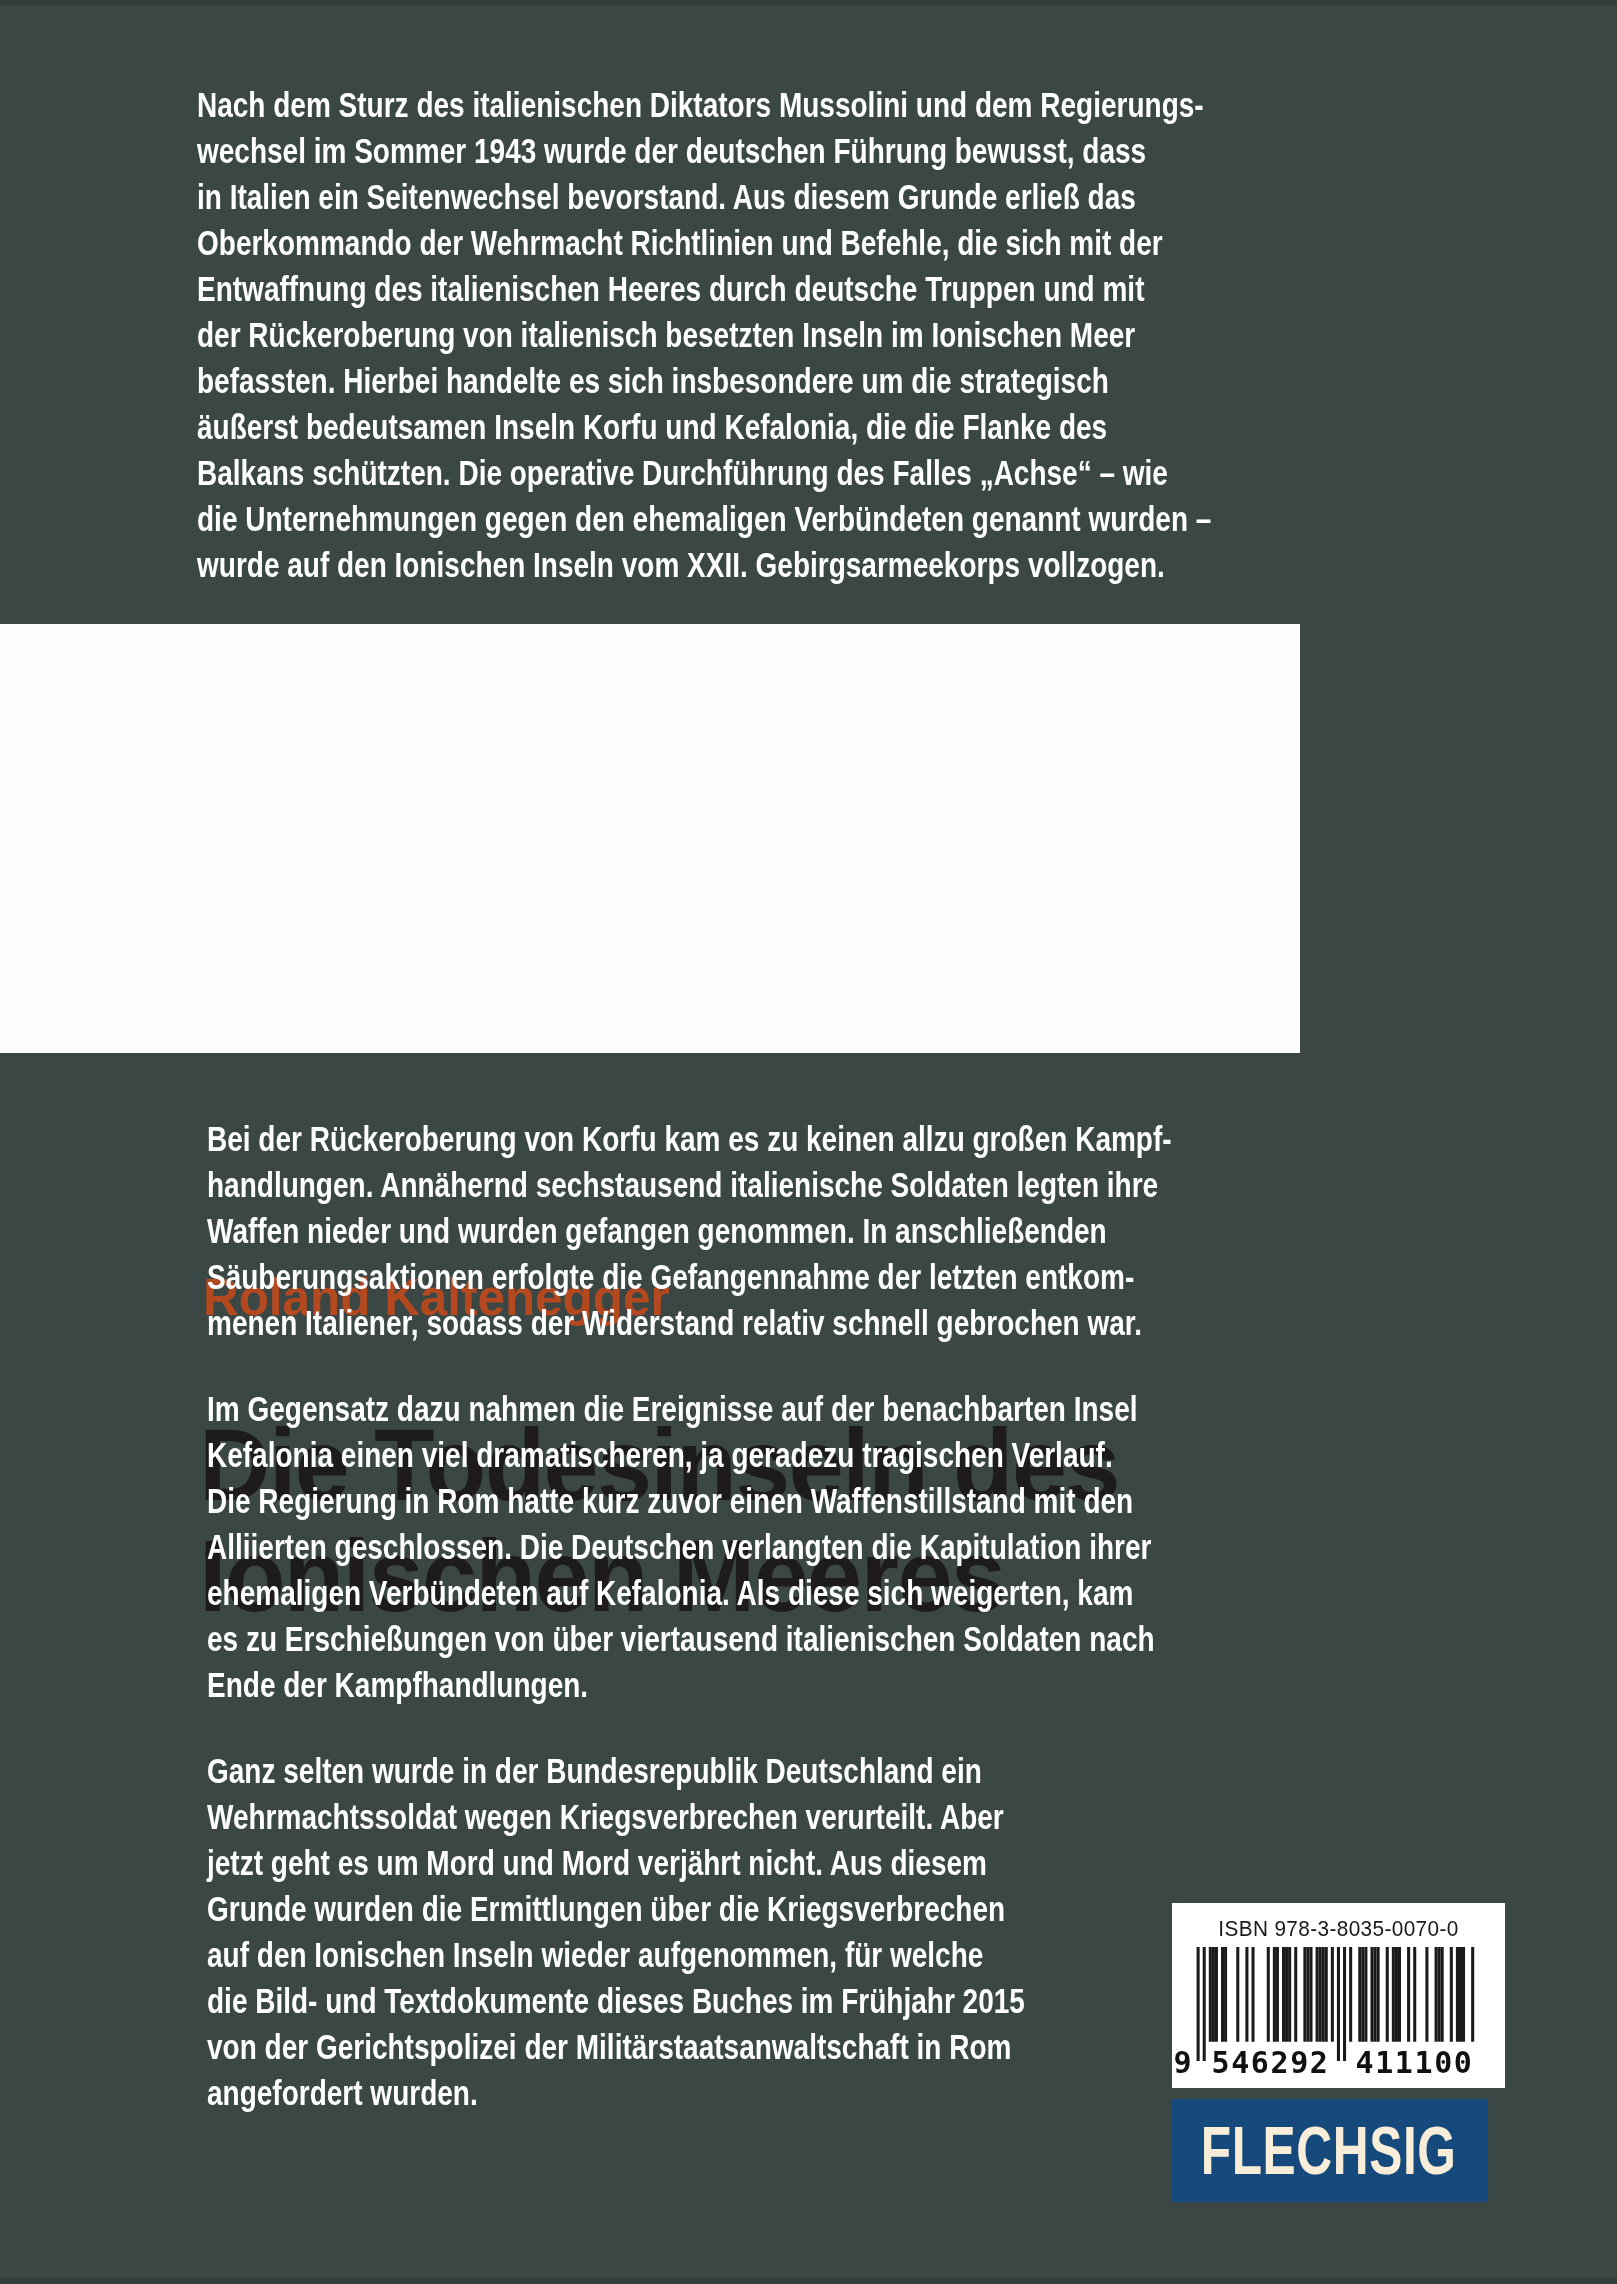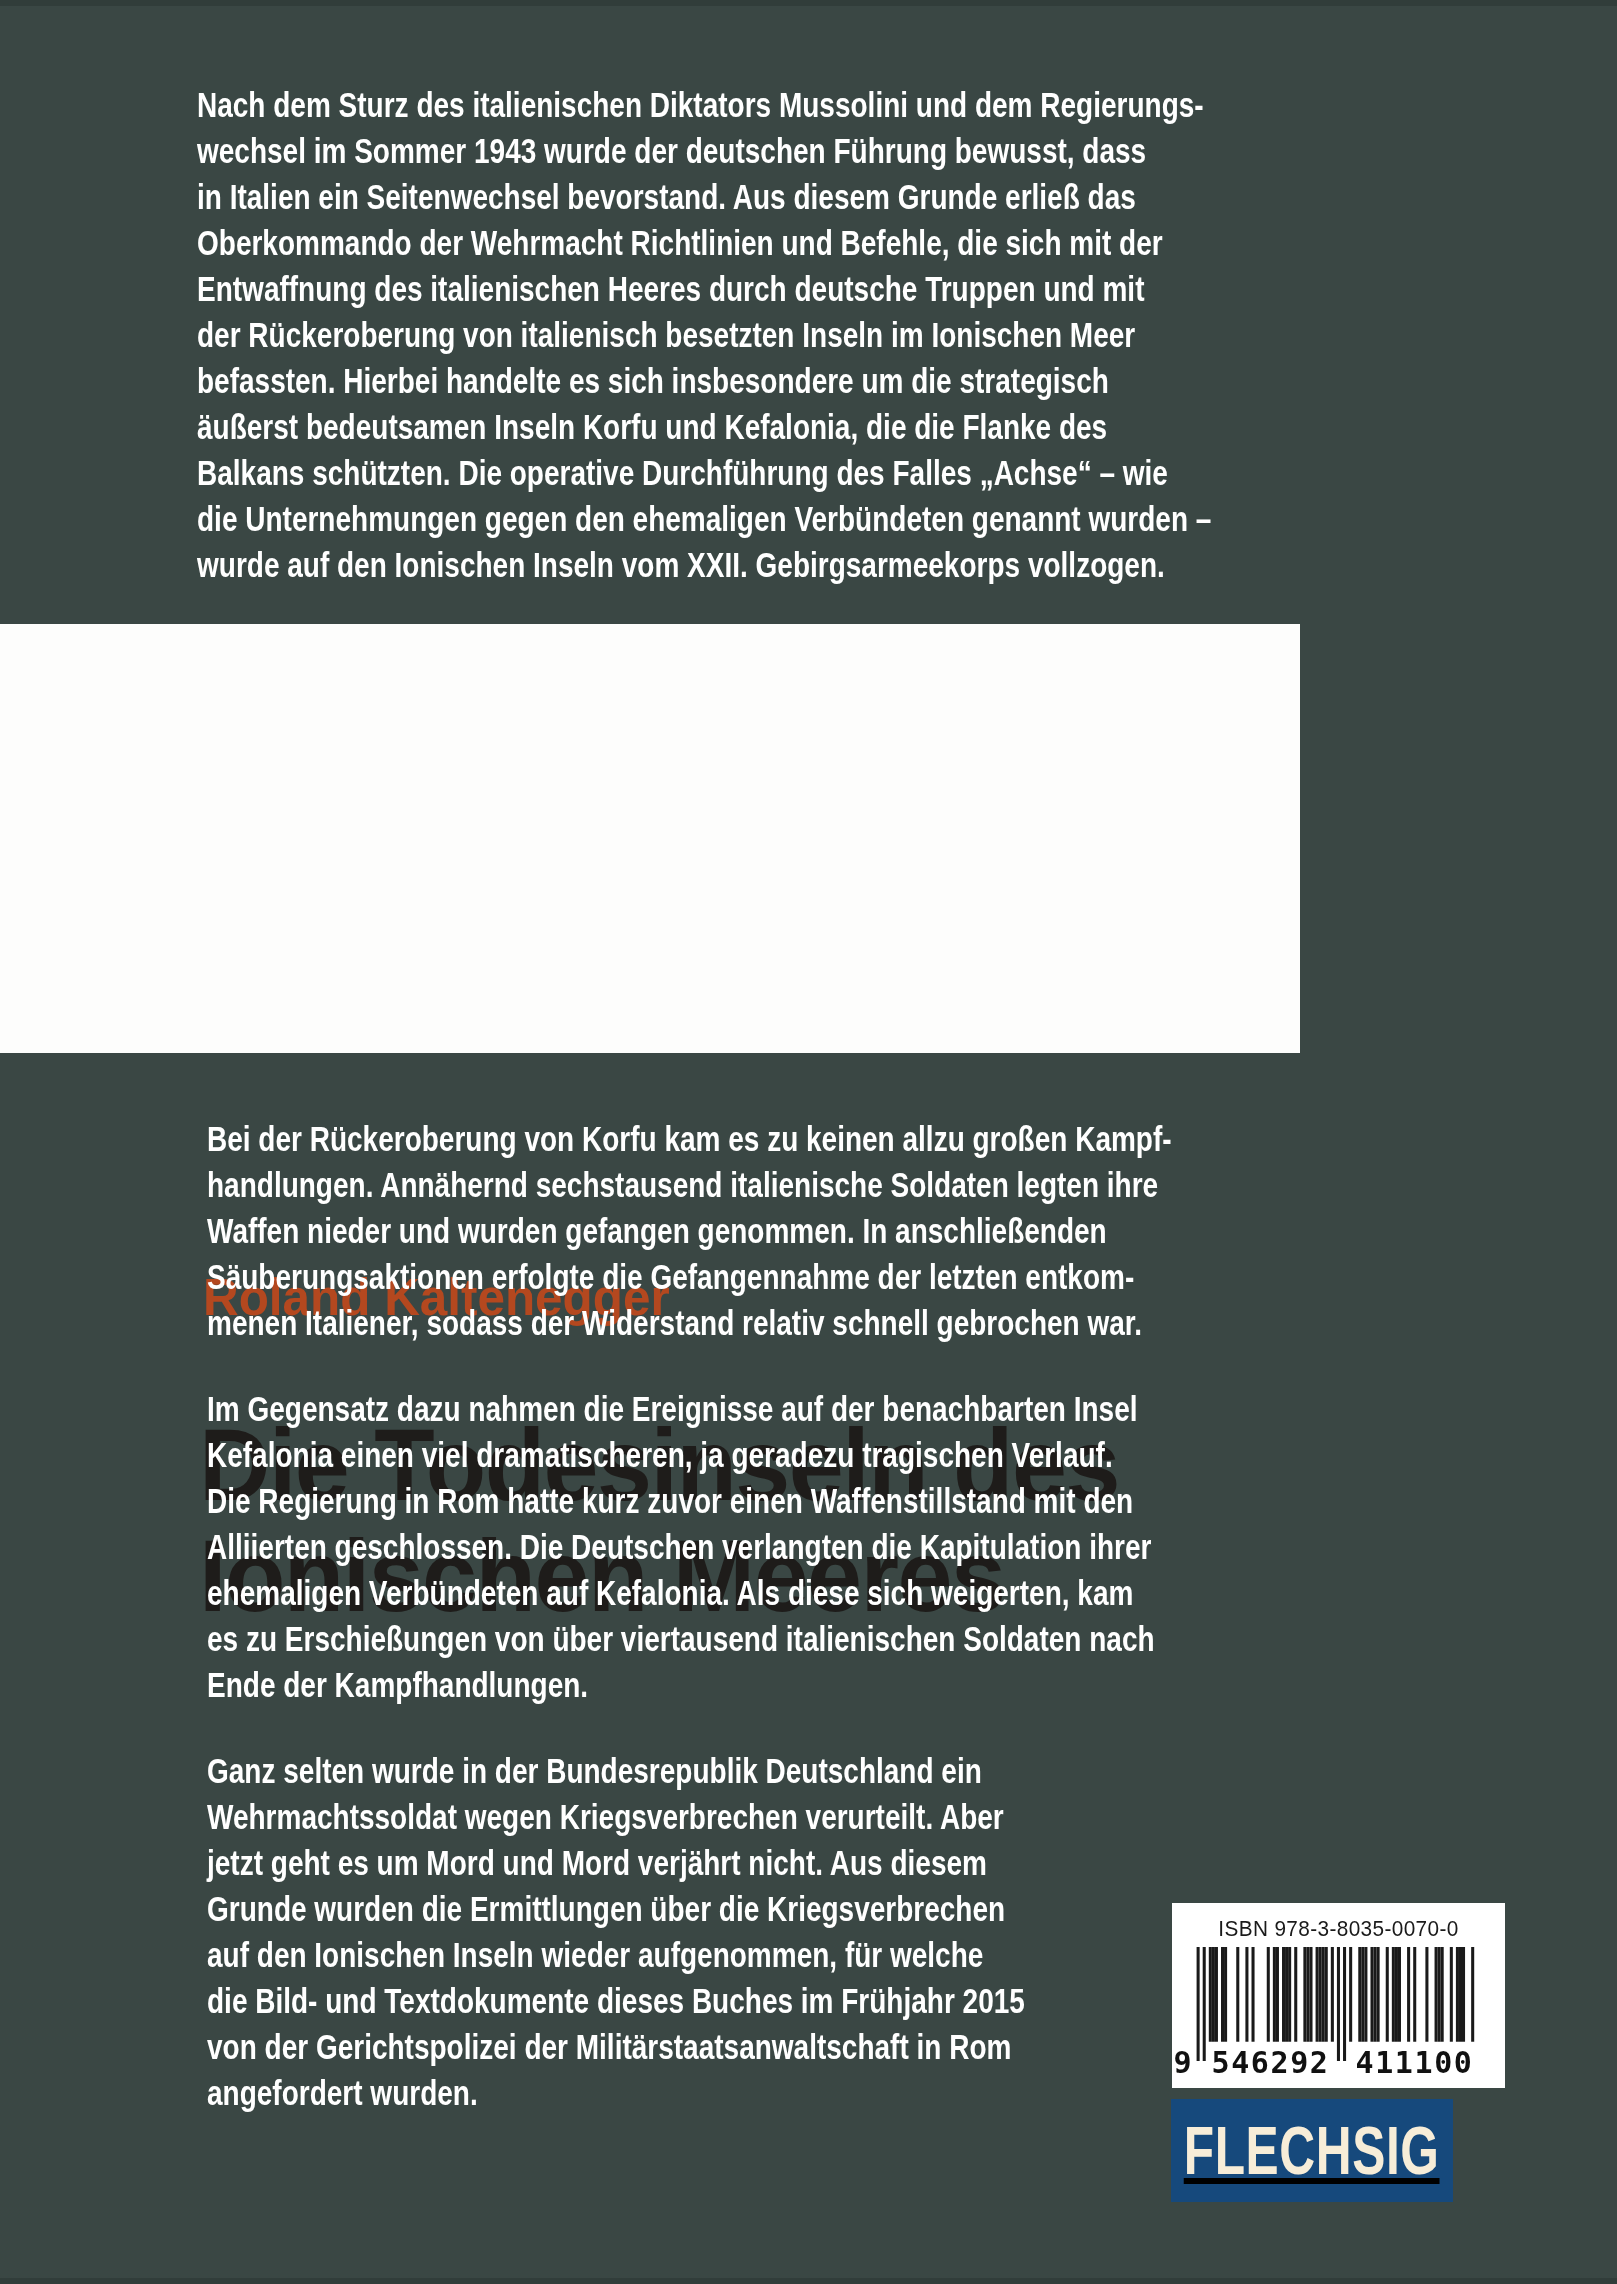--- a/index.html
+++ b/index.html
@@ -38,23 +38,23 @@
               transform:scaleX(0.92);transform-origin:50% 0;white-space:nowrap;}
   .bars{position:absolute;left:24px;top:44px;}
   .ean-digits span{position:absolute;top:142px;color:#111;
                    font-family:"DejaVu Sans Mono","Liberation Mono",monospace;
                    font-size:30px;font-weight:bold;letter-spacing:1.6px;text-align:center;}
   .ean-first{left:0px;width:22.6px;}
   .ean-left{left:34px;width:129px;}
   .ean-right{left:178px;width:129px;}
 
   
-  .publisher-box{position:absolute;left:1171px;top:2099px;width:282px;height:103px;
+  .publisher-box{position:absolute;left:1171px;top:2099px;width:316px;height:103px;
                  background:var(--publisher-bg,#16497c);
-                 display:flex;align-items:center;justify-content:center;text-decoration:underline;}
+                 display:flex;align-items:center;justify-content:center;}
   .publisher-name{color:var(--publisher-fg,#f7edd8);font-weight:bold;font-size:69px;
                   letter-spacing:0.8px;transform:scaleX(0.72);transform-origin:50% 50%;
                   white-space:nowrap;}
 </style>
 </head>
 <body>
 
 <div class="cover">
 
   <div class="edge-strip top"></div>

